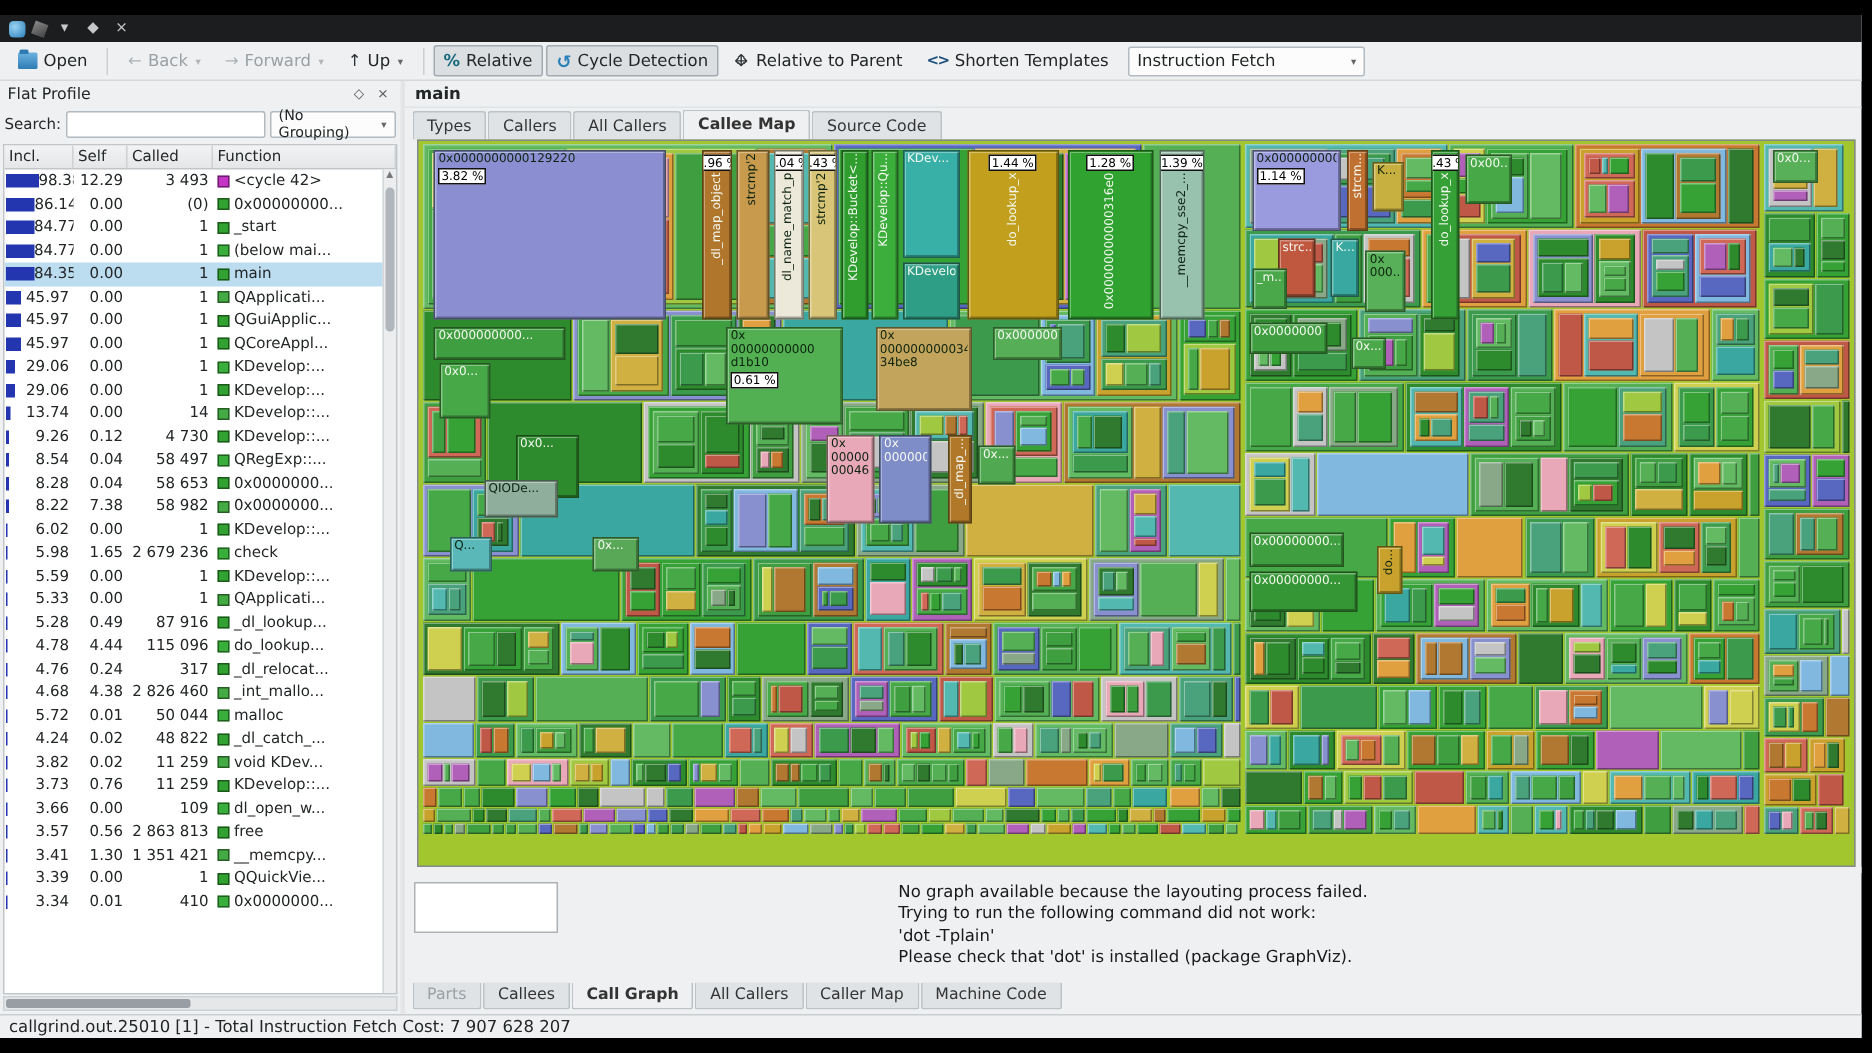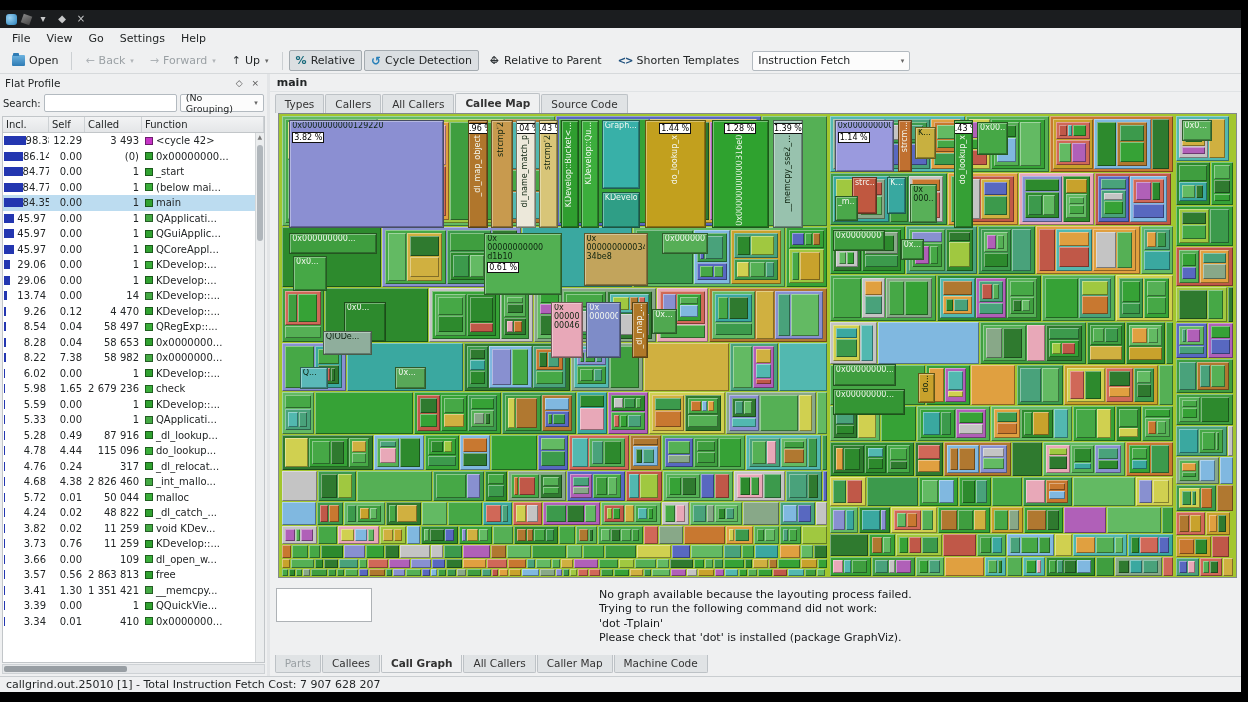--- a/index.html
+++ b/index.html
@@ -103,27 +103,20 @@
 <div id="app">
 
   <div class="titlebar">
     <span class="app-icon"></span>
     <span class="tool-icon"></span>
     <span class="winbtn">▾</span>
     <span class="winbtn">◆</span>
     <span class="winbtn">×</span>
   </div>
 
-  <div class="menubar">
-      <div class="menu-item">File</div>
-      <div class="menu-item">View</div>
-      <div class="menu-item">Go</div>
-      <div class="menu-item">Settings</div>
-      <div class="menu-item">Help</div>
-    </div>
 
   <div class="toolbar">
     <div class="tbtn">
       <span class="open-icon"></span>
       <span>Open</span>
     </div>
     <div class="tsep"></div>
     <div class="tbtn disabled">
       <span class="nav-ic">←</span>
       <span>Back</span>
@@ -320,21 +313,21 @@
                 <span class="fnicon" style="background: rgb(68, 170, 68);"></span>
                 <span>KDevelop::...</span>
               </div>
             </div>
             <div class="trow">
               <div class="td c-incl">
                 <span class="bar" style="width: 2px;"></span>
                 <span>9.26</span>
               </div>
               <div class="td num c-self">0.12</div>
-              <div class="td num c-called">4 470</div>
+              <div class="td num c-called">4 730</div>
               <div class="td c-fn">
                 <span class="fnicon" style="background: rgb(49, 162, 49);"></span>
                 <span>KDevelop::...</span>
               </div>
             </div>
             <div class="trow">
               <div class="td c-incl">
                 <span class="bar" style="width: 1.9px;"></span>
                 <span>8.54</span>
               </div>
@@ -1897,21 +1890,21 @@
               <span class="pct">0.43 %</span>
               <span class="lbl">strcmp'2</span>
             </div>
             <div class="tm-label vert light" style="left: 29.4%; top: 1.1%; width: 1.9%; height: 23.4%; background: rgb(47, 158, 47);">
               <span class="lbl">KDevelop::Bucket&lt;...</span>
             </div>
             <div class="tm-label vert light" style="left: 31.5%; top: 1.1%; width: 1.9%; height: 23.4%; background: rgb(60, 174, 60);">
               <span class="lbl">KDevelop::Qu...</span>
             </div>
             <div class="tm-label light" style="left: 33.7%; top: 1.1%; width: 4%; height: 15%; background: rgb(56, 176, 168);">
-              <span class="lbl">Graph...</span>
+              <span class="lbl">KDev...</span>
             </div>
             <div class="tm-label light" style="left: 33.7%; top: 16.6%; width: 4%; height: 7.9%; background: rgb(47, 158, 134);">
               <span class="lbl">KDevelop::Bucke...</span>
             </div>
             <div class="tm-label vert light" style="left: 38.2%; top: 1.1%; width: 6.4%; height: 23.4%; background: rgb(194, 160, 30);">
               <span class="pct">1.44 %</span>
               <span class="lbl">do_lookup_x</span>
             </div>
             <div class="tm-label vert light" style="left: 45.2%; top: 1.1%; width: 6%; height: 23.4%; background: rgb(47, 162, 47);">
               <span class="pct">1.28 %</span>

